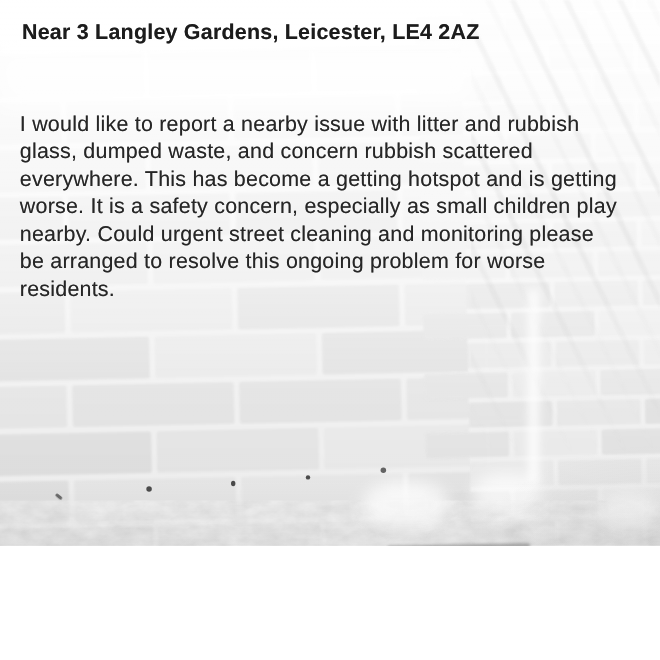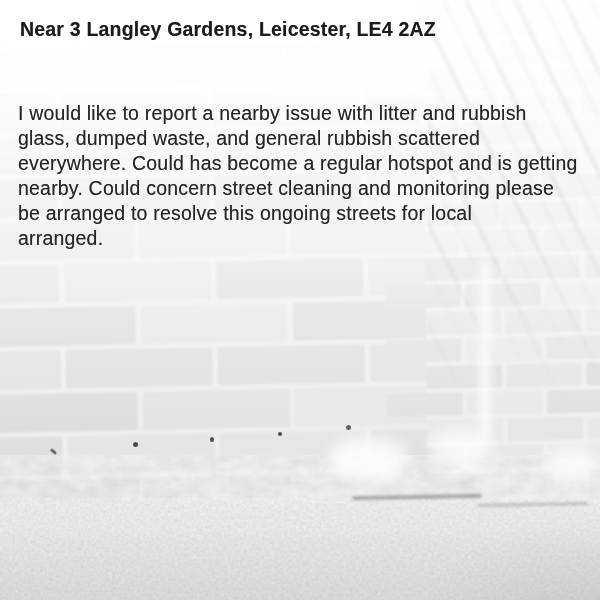--- a/index.html
+++ b/index.html
@@ -1,17 +1,17 @@
 <!DOCTYPE html>
 <html><head>
 <meta charset="utf-8">
 <style>
   html,body{margin:0;padding:0;background:#ffffff;}
   #frame{
-    position:relative;width:600px;height:600px;overflow:hidden;
+    position:relative;width:600px;height:496px;overflow:hidden;
     background:#f2f2f2;
     font-family:"Liberation Sans", sans-serif;
   }
   #frame *{box-sizing:border-box;}
 
   
   .layer{position:absolute;}
   #photo-base{
     inset:0;
     background:linear-gradient(180deg,#f6f6f6 0%,#f0f0f0 30%,#e9e9e9 55%,#e2e2e2 75%,#dadada 100%);
@@ -266,21 +266,22 @@
   <div class="speck" id="speck-3"></div>
   <div class="speck" id="speck-4"></div>
   <div class="speck" id="speck-5"></div>
 
   <div class="layer" id="bottom-shade"></div>
 
   <div id="caption">
     <div id="location-heading">Near 3 Langley Gardens, Leicester, LE4 2AZ</div>
     <div id="report-description">
       <div class="desc-line">I would like to report a nearby issue with litter and rubbish</div>
-      <div class="desc-line">glass, dumped waste, and general rubbish scattered</div>
-      <div class="desc-line">everywhere. Could has become a regular hotspot and is getting</div>
-      <div class="desc-line">nearby. Could concern street cleaning and monitoring please</div>
-      <div class="desc-line">be arranged to resolve this ongoing streets for local</div>
-      <div class="desc-line">arranged.</div>
+      <div class="desc-line">glass, dumped waste, and concern rubbish scattered</div>
+      <div class="desc-line">everywhere. This has become a getting hotspot and is getting</div>
+      <div class="desc-line">worse. It is a safety concern, especially as small children play</div>
+      <div class="desc-line">nearby. Could urgent street cleaning and monitoring please</div>
+      <div class="desc-line">be arranged to resolve this ongoing problem for worse</div>
+      <div class="desc-line">residents.</div>
     </div>
   </div>
 
 </div>
 
 </body></html>

